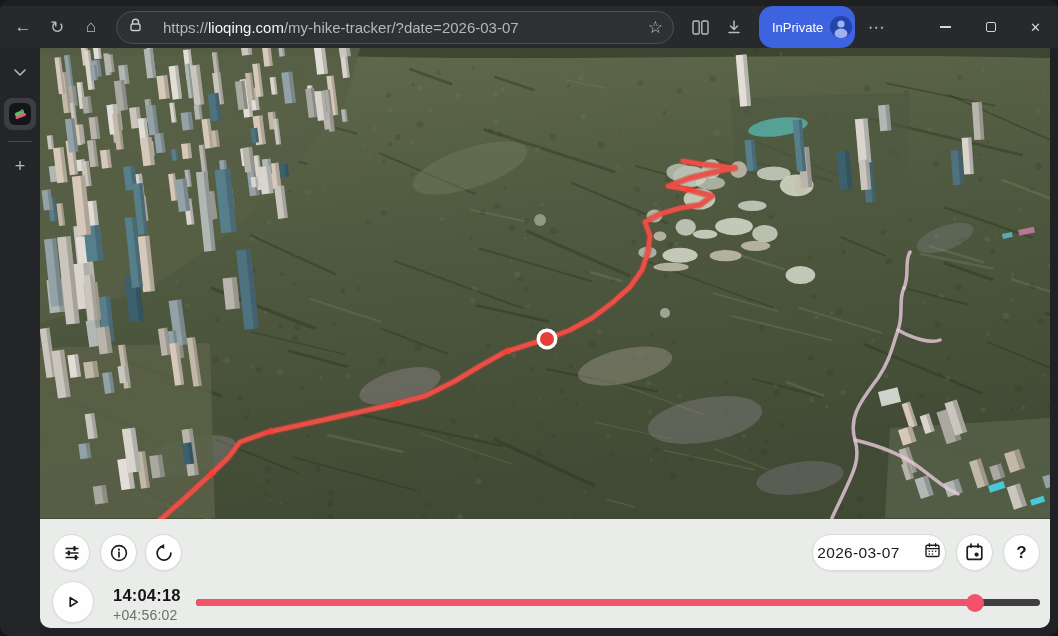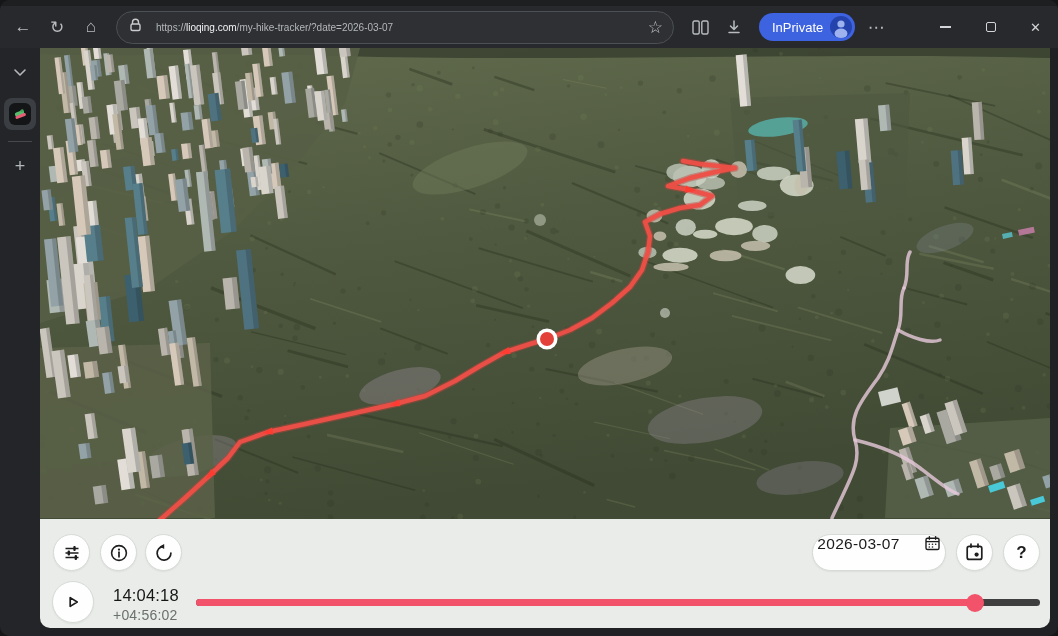--- a/index.html
+++ b/index.html
@@ -3,24 +3,24 @@
 <meta charset="utf-8">
 <style>
   html,body{margin:0;padding:0;background:#151617;}
   *{box-sizing:border-box;font-family:"Liberation Sans",sans-serif;}
   .window{width:1058px;height:636px;background:#202124;border-radius:10px;overflow:hidden;position:relative;}
 
   
   .titlebar{height:48px;display:flex;align-items:center;background:linear-gradient(#1d1f21 0,#1d1f21 6px,#27292c 6px);padding:6px 0 0 6px;}
   .tb-btn{width:34px;height:34px;border-radius:6px;display:flex;align-items:center;justify-content:center;color:#b9bcbf;font-size:17px;cursor:default;flex:0 0 auto;}
   .url-bar{width:558px;height:33px;margin-left:8px;border-radius:17px;background:#2e3033;border:1px solid #4d5054;display:flex;align-items:center;padding:0 10px 0 12px;flex:0 0 auto;}
-  .url-text{font-size:10px;color:#b4b7ba;margin-left:14px;white-space:nowrap;overflow:hidden;}
+  .url-text{font-size:15px;color:#b4b7ba;margin-left:21px;white-space:nowrap;overflow:hidden;}
   .url-domain{color:#f2f3f4;}
   .url-star{margin-left:auto;font-size:17px;color:#c0c3c6;}
-  .inprivate{height:28px;border-radius:14px;background:#3e63e0;color:#fff;font-size:13px;display:flex;align-items:center;padding:0 3px 0 13px;margin-left:8px;flex:0 0 auto;}
+  .inprivate{height:42px;border-radius:14px;background:#3e63e0;color:#fff;font-size:13px;display:flex;align-items:center;padding:0 3px 0 13px;margin-left:8px;flex:0 0 auto;}
   .avatar{width:22px;height:22px;border-radius:50%;background:#2443ad;margin-left:7px;overflow:hidden;display:flex;align-items:flex-end;justify-content:center;}
   .win-controls{margin-left:auto;display:flex;height:48px;align-items:center;}
   .win-btn{width:45px;height:40px;display:flex;align-items:center;justify-content:center;color:#d3d5d7;font-size:13px;}
   .min-bar{width:11px;height:1.5px;background:#d3d5d7;}
   .max-box{width:10px;height:10px;border:1.2px solid #d3d5d7;border-radius:2px;}
 
   
   .main{display:flex;height:588px;}
   .tabstrip{width:40px;background:#232528;display:flex;flex-direction:column;align-items:center;padding-top:10px;flex:0 0 auto;}
   .strip-btn{width:28px;height:28px;display:flex;align-items:center;justify-content:center;color:#b5b8bb;font-size:18px;}
@@ -30,24 +30,24 @@
 
   .page{flex:1;margin:0 8px 8px 0;border-radius:0 0 10px 10px;overflow:hidden;display:flex;flex-direction:column;background:#e9ece9;}
   .map{height:471px;position:relative;background:#4c553e;overflow:hidden;}
   .map svg{display:block;}
 
   
   .controls{flex:1;position:relative;}
   .cbtn{position:absolute;background:#fdfefd;border:1px solid #d7dbd7;border-radius:50%;display:flex;align-items:center;justify-content:center;box-shadow:0 1px 2px rgba(0,0,0,.06);}
   .cbtn svg{display:block;}
   .btn37{width:37px;height:37px;}
-  .date-pill{position:absolute;left:772px;top:15px;width:134px;height:37px;background:#fdfefd;border:1px solid #d7dbd7;border-radius:19px;display:flex;justify-content:center;gap:24px;box-shadow:0 1px 2px rgba(0,0,0,.06);}
+  .date-pill{position:absolute;left:772px;top:15px;width:134px;height:37px;background:#fdfefd;border:1px solid #d7dbd7;border-radius:19px;display:flex;align-items:center;justify-content:center;gap:24px;box-shadow:0 1px 2px rgba(0,0,0,.06);}
   .date-text{font-size:15.5px;color:#1b1b1b;letter-spacing:.3px;}
   .help-label{font-size:17px;font-weight:700;color:#1c1c1c;}
-  .time-main{position:absolute;left:73px;top:67px;font-size:16.5px;font-weight:400;color:#161616;letter-spacing:.2px;}
+  .time-main{position:absolute;left:73px;top:67px;font-size:16.5px;font-weight:700;color:#161616;letter-spacing:.2px;}
   .time-sub{position:absolute;left:73px;top:88px;font-size:14px;color:#6b706b;letter-spacing:.2px;}
   .slider{position:absolute;left:156px;top:80px;width:844px;height:7px;border-radius:4px;background:#3f3f3f;}
   .slider-fill{height:7px;border-radius:4px 0 0 4px;}
   .slider-thumb{position:absolute;width:18px;height:18px;border-radius:50%;top:-5.5px;}
 </style>
 </head>
 <body>
 
 <div class="window">
 

